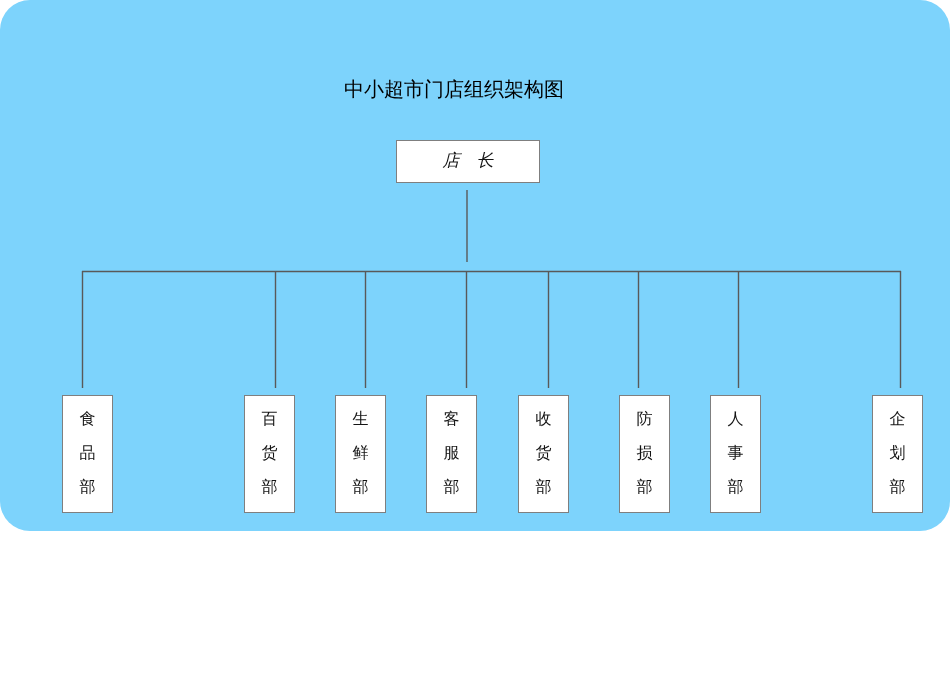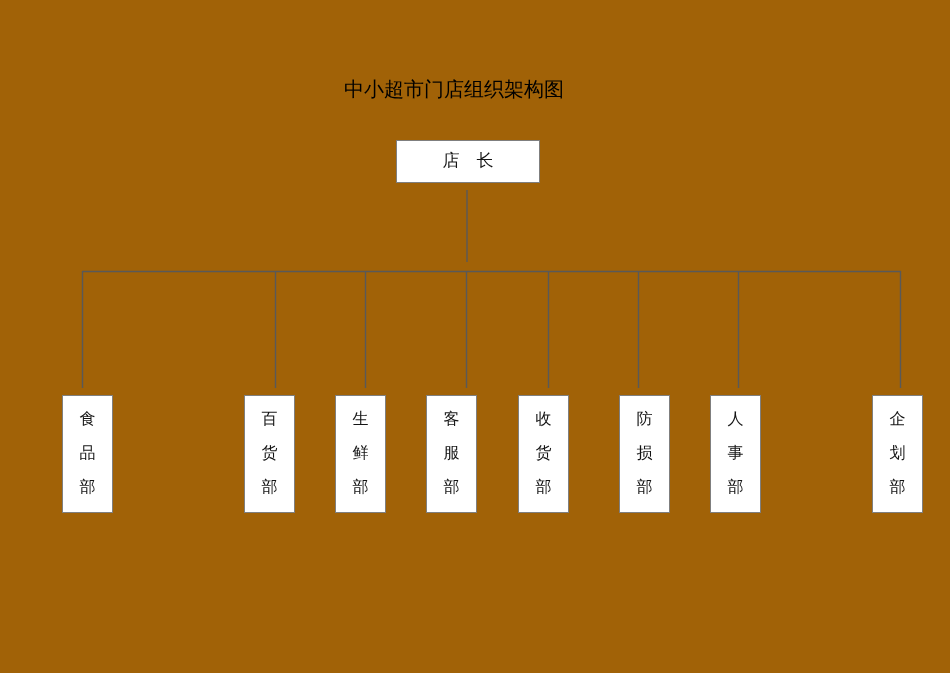--- a/index.html
+++ b/index.html
@@ -3,25 +3,26 @@
 <meta charset="utf-8">
 <style>
   html, body {
     margin: 0;
     padding: 0;
     background: #ffffff;
   }
   .page {
     position: relative;
     width: 950px;
-    height: 673px;
-    background: #a16207;
+    height: 531px;
+    background: #7dd3fc;
     overflow: hidden;
     font-family: "Liberation Serif", "DejaVu Serif", serif;
     color: #141414;
+    border-radius: 30px;
   }
   .chart-title {
     position: absolute;
     left: 344px;
     top: 78px;
     font-size: 20px;
     line-height: 22px;
     letter-spacing: 0px;
     color: #000000;
     white-space: nowrap;
@@ -32,20 +33,21 @@
     top: 140px;
     width: 144px;
     height: 43px;
     box-sizing: border-box;
     border: 1.5px solid #7f7f7f;
     background: #ffffff;
     text-align: center;
     line-height: 40px;
     font-size: 17px;
     color: #141414;
+    font-style: italic;
   }
   .connectors {
     position: absolute;
     left: 0;
     top: 0;
     width: 950px;
     height: 673px;
   }
   .connectors line {
     stroke: #595959;

